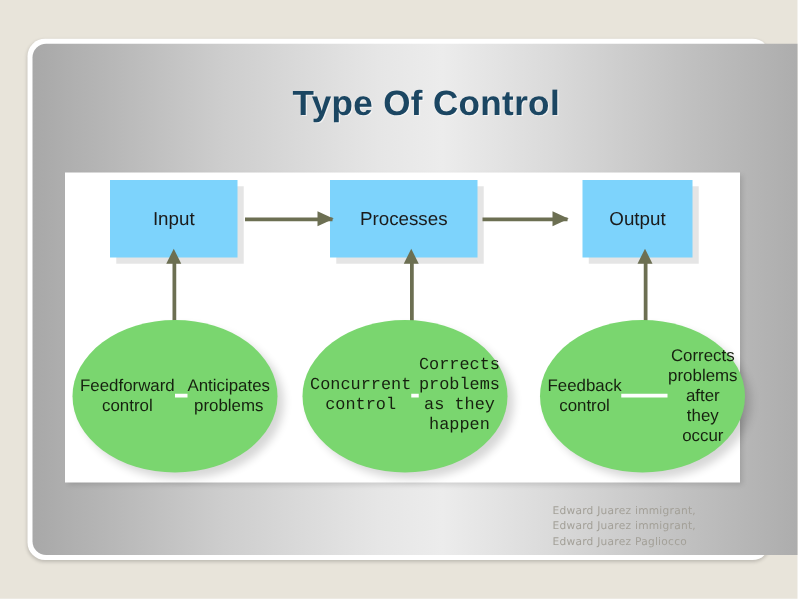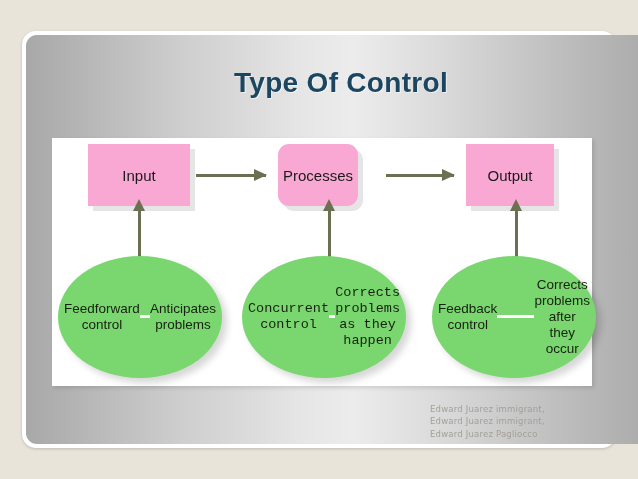--- a/index.html
+++ b/index.html
@@ -69,30 +69,30 @@
     height: 248px;
     background: #ffffff;
     box-shadow: 2px 2px 4px rgba(0,0,0,0.12);
   }
 
   
   .proc-box {
     position: absolute;
     top: 6px;
     height: 62px;
-    background: #f9a8d4;
+    background: #7dd3fc;
     display: flex;
     align-items: center;
     justify-content: center;
     font-size: 15px;
     color: #1a1a1a;
     box-shadow: 5px 5px 0 rgba(0,0,0,0.10);
   }
   #box-input     { left: 36px;  width: 102px; }
-  #box-processes { left: 226px; width: 80px; border-radius: 11px; }
+  #box-processes { left: 212px; width: 118px; }
   #box-output    { left: 414px; width: 88px; }
 
   
   .h-arrow {
     position: absolute;
     top: 36px;
     height: 3px;
     background: #6c6f52;
   }
   .h-arrow::after {
@@ -159,21 +159,21 @@
   .ellipse-divider {
     width: 128px;
     height: 3px;
     background: #ffffff;
     margin: 6px 0 7px 0;
   }
 
   
   #footer-credit {
     position: absolute;
-    left: 404px;
+    left: 416px;
     top: 368px;
     font-size: 8.5px;
     line-height: 1.45;
     color: #a3a098;
     font-family: "DejaVu Sans", sans-serif;
     letter-spacing: 0.2px;
   }
   #footer-credit div { white-space: nowrap; }
 </style>
 </head>

